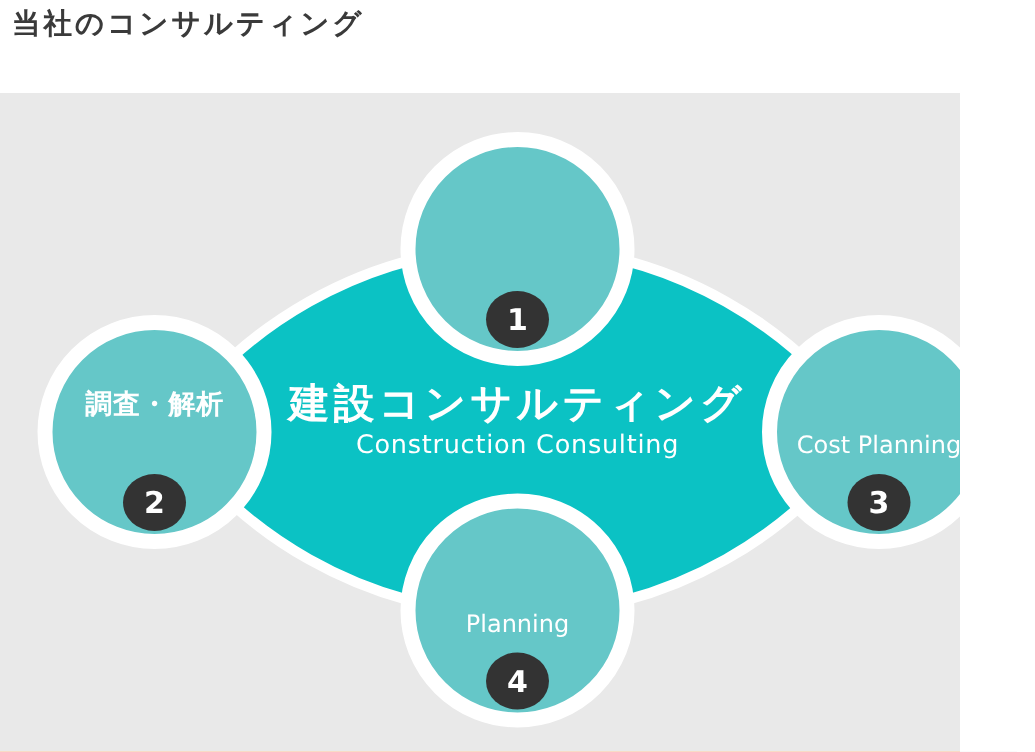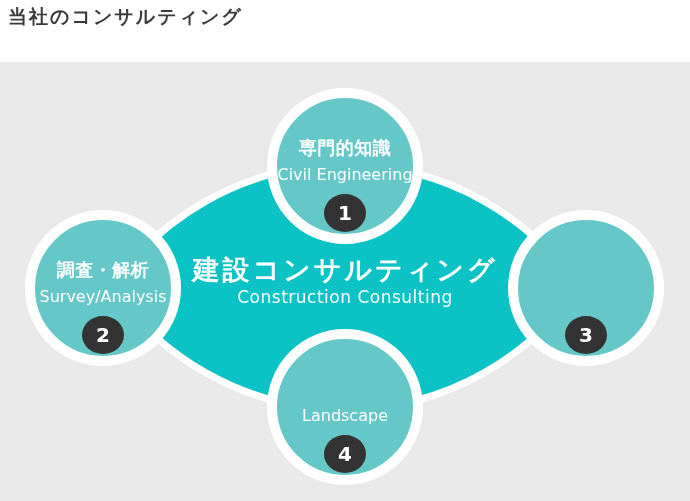--- a/index.html
+++ b/index.html
@@ -7,21 +7,21 @@
     --node:#65c7c8;
     --badge:#333333;
     --panel:#e9e9e9;
     --ink:#3a3a3a;
     --white:#ffffff;
   }
   *{margin:0;padding:0;box-sizing:border-box;}
   html,body{background:#ffffff;}
   body{font-family:"DejaVu Sans","Liberation Sans",sans-serif;}
   .stage{
-    position:relative;width:690px;height:501px;background:#f97316;overflow:hidden;
+    position:relative;width:640px;height:501px;background:#f97316;overflow:hidden;
   }
   
   .title-block{
     position:absolute;left:0;top:0;width:690px;height:62px;
     padding:3px 8px 0 8px;background:#ffffff;
   }
   .title-line{
     font-size:19px;font-weight:bold;line-height:27px;
     color:var(--ink);letter-spacing:2px;white-space:nowrap;
   }
@@ -82,34 +82,32 @@
     <svg class="lens-svg" viewBox="0 0 690 439" aria-hidden="true">
       <path class="lens-path" d="M 112 225 A 283 283 0 0 1 578 225 A 283 283 0 0 1 112 225 Z"></path>
     </svg>
 
     <div class="center-label">
       <div class="center-jp">建設コンサルティング</div>
       <div class="center-en">Construction Consulting</div>
     </div>
 
     <div class="node node-top">
-      <div class="node-jp">専門的知識</div>
-      <div class="node-en">Civil Engineering</div>
       <div class="badge">1</div>
     </div>
 
     <div class="node node-left">
       <div class="node-jp">調査・解析</div>
-      <div class="node-en">Survey/Analysis</div>
       <div class="badge">2</div>
     </div>
 
     <div class="node node-right">
+      <div class="node-en">Cost Planning</div>
       <div class="badge">3</div>
     </div>
 
     <div class="node node-bottom">
-      <div class="node-en">Landscape</div>
+      <div class="node-en">Planning</div>
       <div class="badge">4</div>
     </div>
 
   </div>
 </div>
 
 </body></html>

